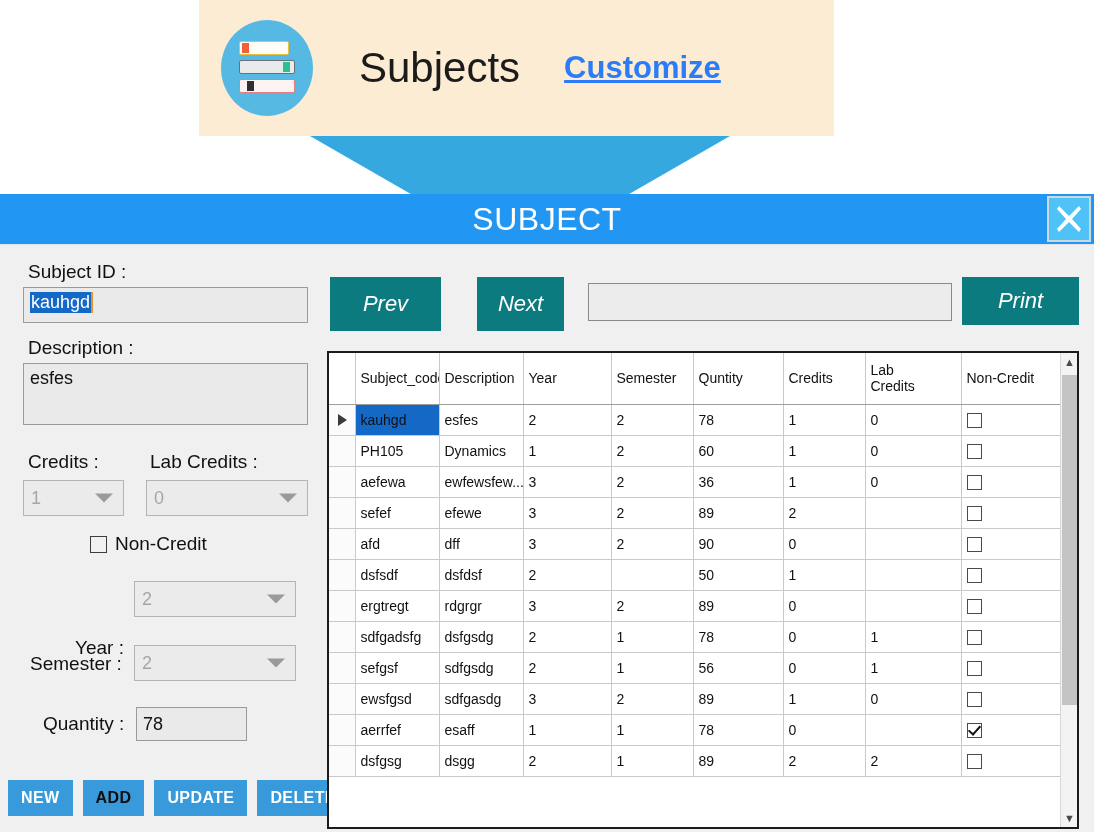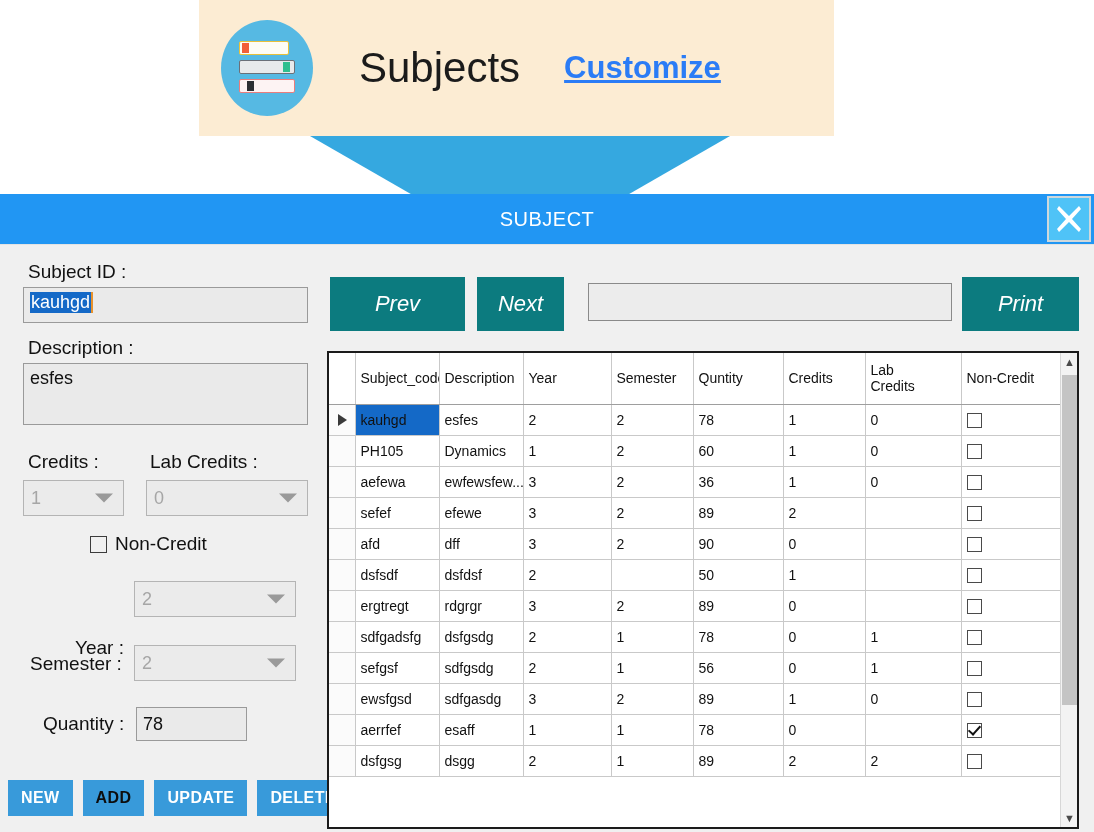--- a/index.html
+++ b/index.html
@@ -56,21 +56,21 @@
     clip-path: polygon(0 0, 100% 0, 76% 100%, 24% 100%);
   }
 
   
   .titlebar {
     position: absolute; left: 0; top: 194px; width: 1094px; height: 50px;
     background: #2196f3;
     display: flex; align-items: center; justify-content: center;
   }
   .titlebar-text {
-    color: #ffffff; font-size: 20px; letter-spacing: 0.5px;
+    color: #ffffff; font-size: 32px; letter-spacing: 0.5px;
   }
   .close-btn {
     position: absolute; right: 3px; top: 2px; width: 44px; height: 46px;
     background: #4fc3f7; border: 2px solid #cfd8dc;
     display: flex; align-items: center; justify-content: center;
     cursor: pointer;
   }
   .close-btn svg { display: block; }
 
   
@@ -271,24 +271,24 @@
 
       <div class="btnrow">
         <button class="actbtn">NEW</button>
         <button class="actbtn dark">ADD</button>
         <button class="actbtn">UPDATE</button>
         <button class="actbtn">DELETE</button>
       </div>
     </div>
 
     <div class="rightpanel">
-      <button class="tealbtn" style="left:8px; top:32px; width:135px; height:54px;">Prev</button>
+      <button class="tealbtn" style="left:8px; top:32px; width:111px; height:54px;">Prev</button>
       <button class="tealbtn" style="left:155px; top:32px; width:87px; height:54px;">Next</button>
       <input class="searchbox" style="left: 266px; top: 38px; width: 364px; height: 38px; padding: 0px 8px; font-size: 16px;" placeholder="">
-      <button class="tealbtn" style="left:640px; top:32px; width:117px; height:54px;">Print</button>
+      <button class="tealbtn" style="left:640px; top:32px; width:117px; height:48px;">Print</button>
 
       <div class="grid">
         <table class="dg">
           <colgroup>
             <col style="width:26px">
               <col style="width:84px">
               <col style="width:84px">
             <col style="width:88px">
               <col style="width:82px">
               <col style="width:90px">

